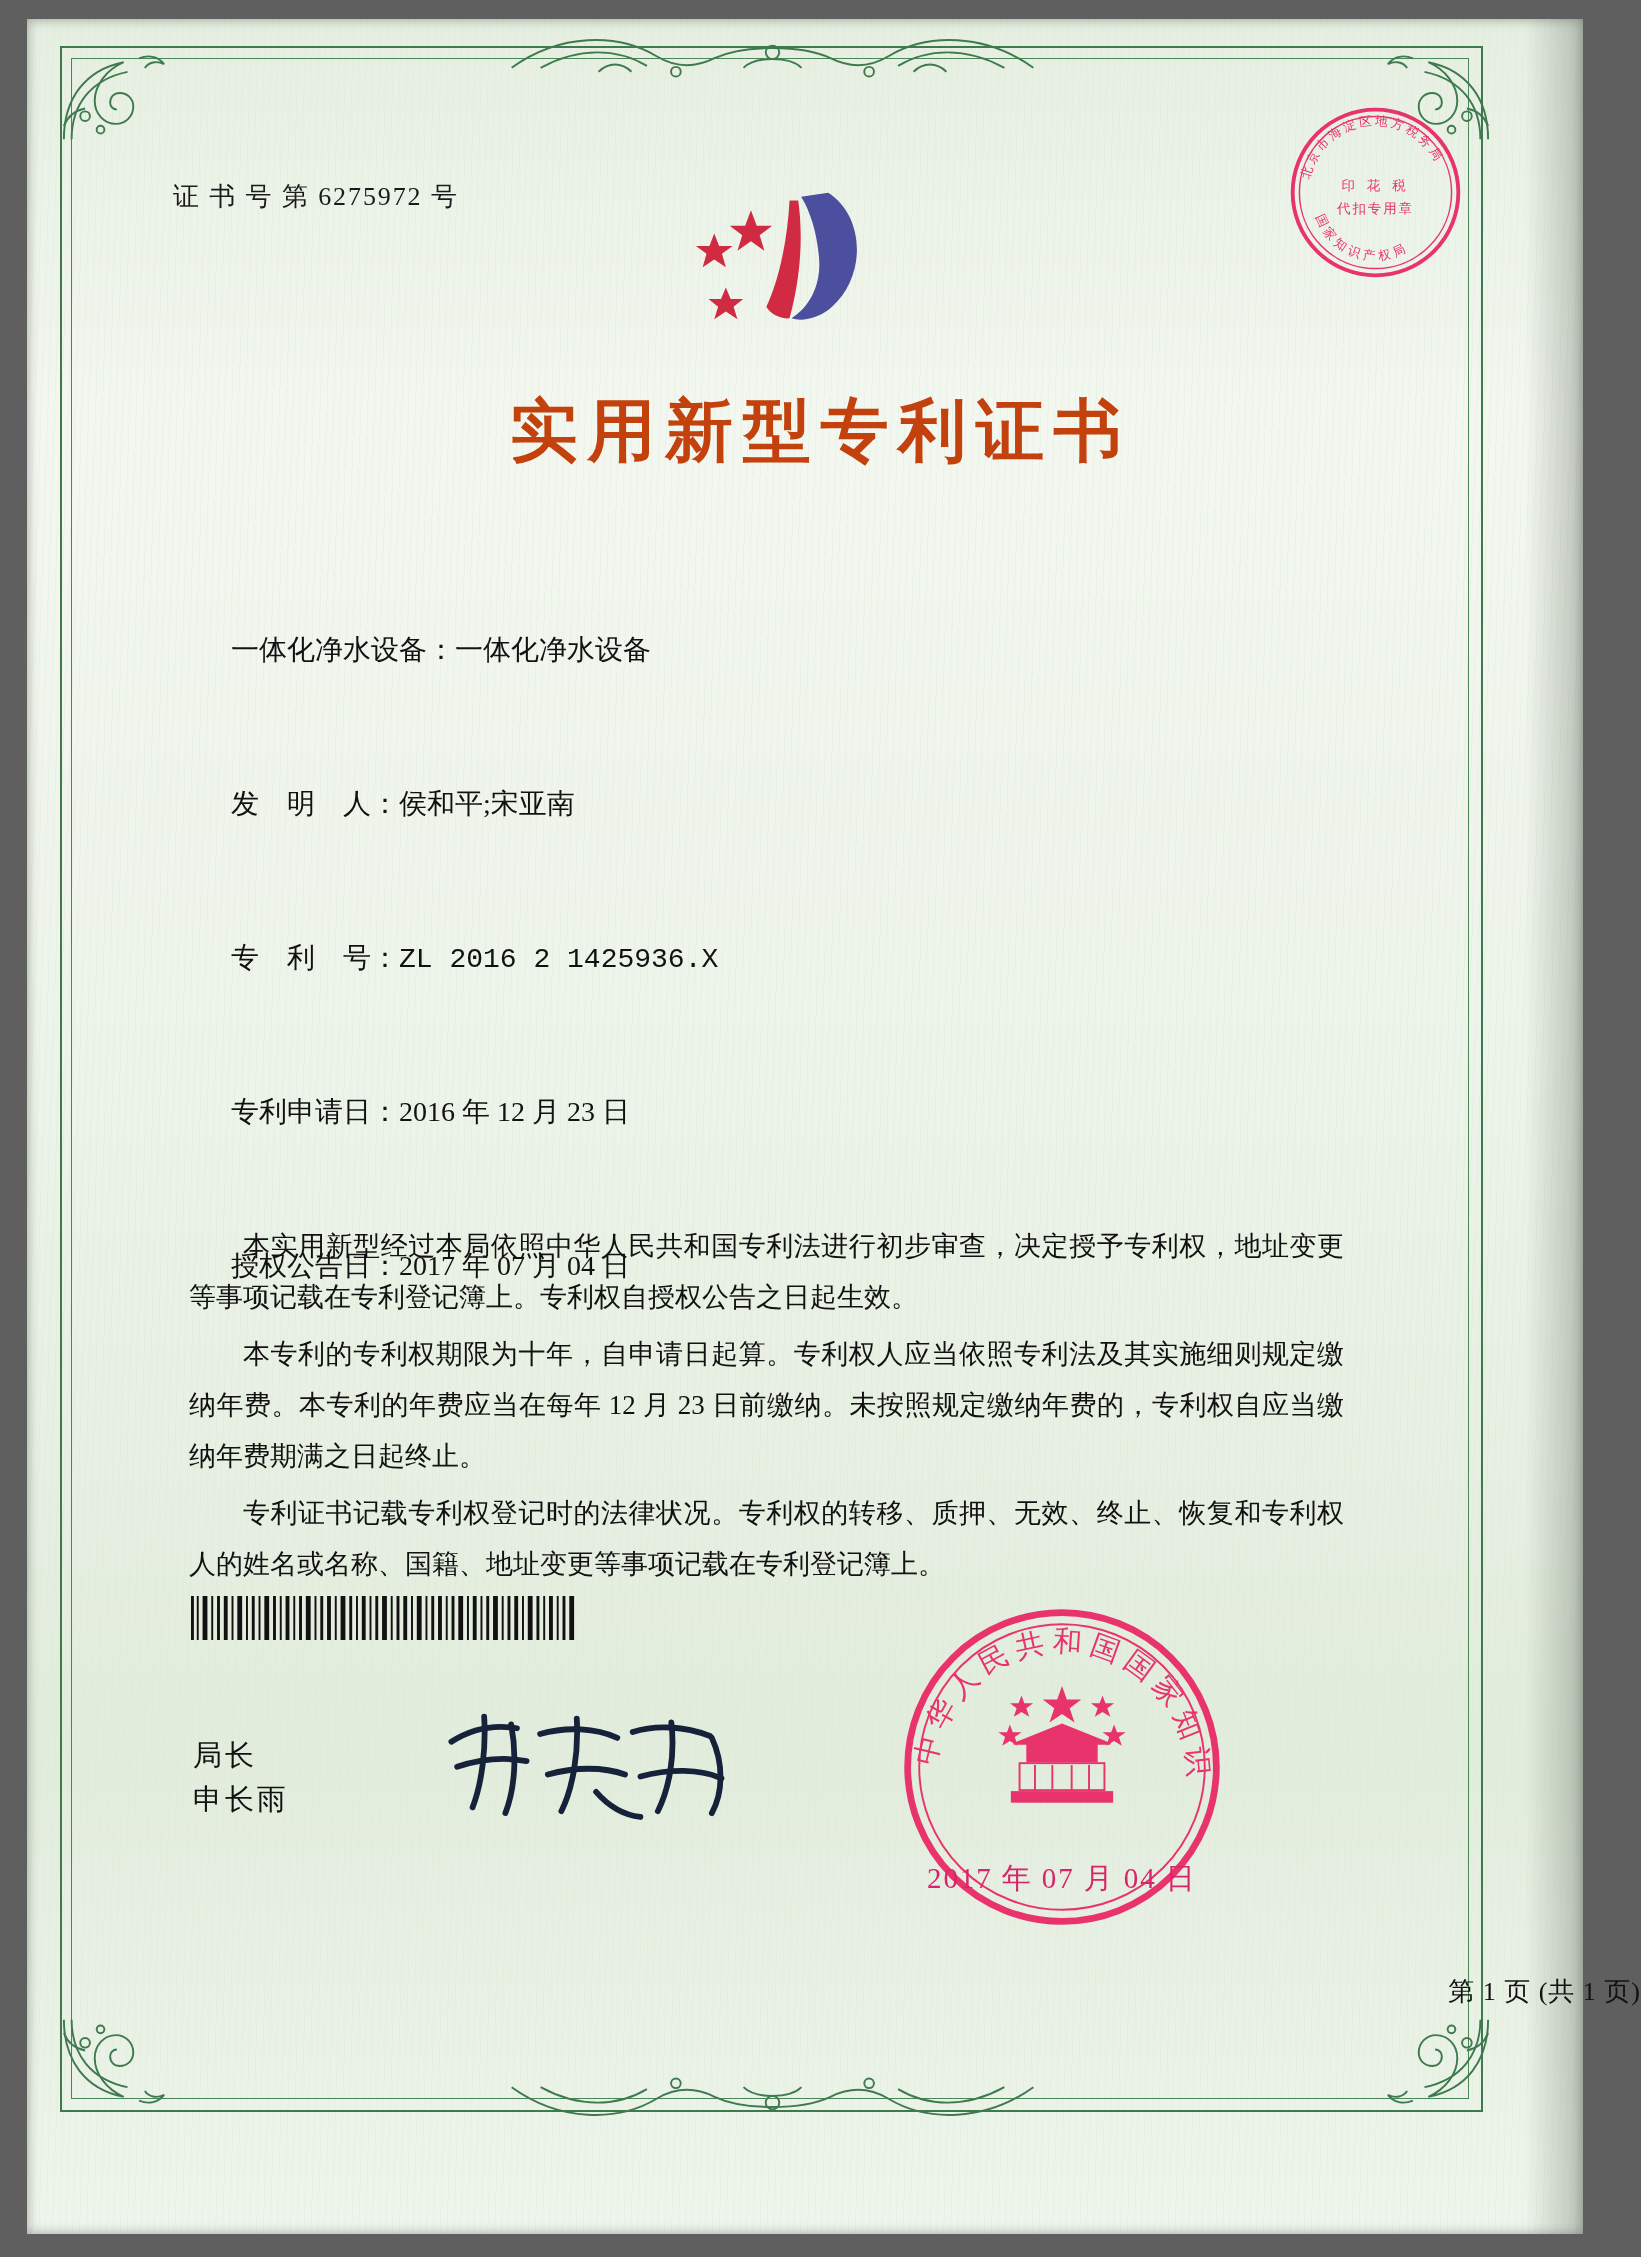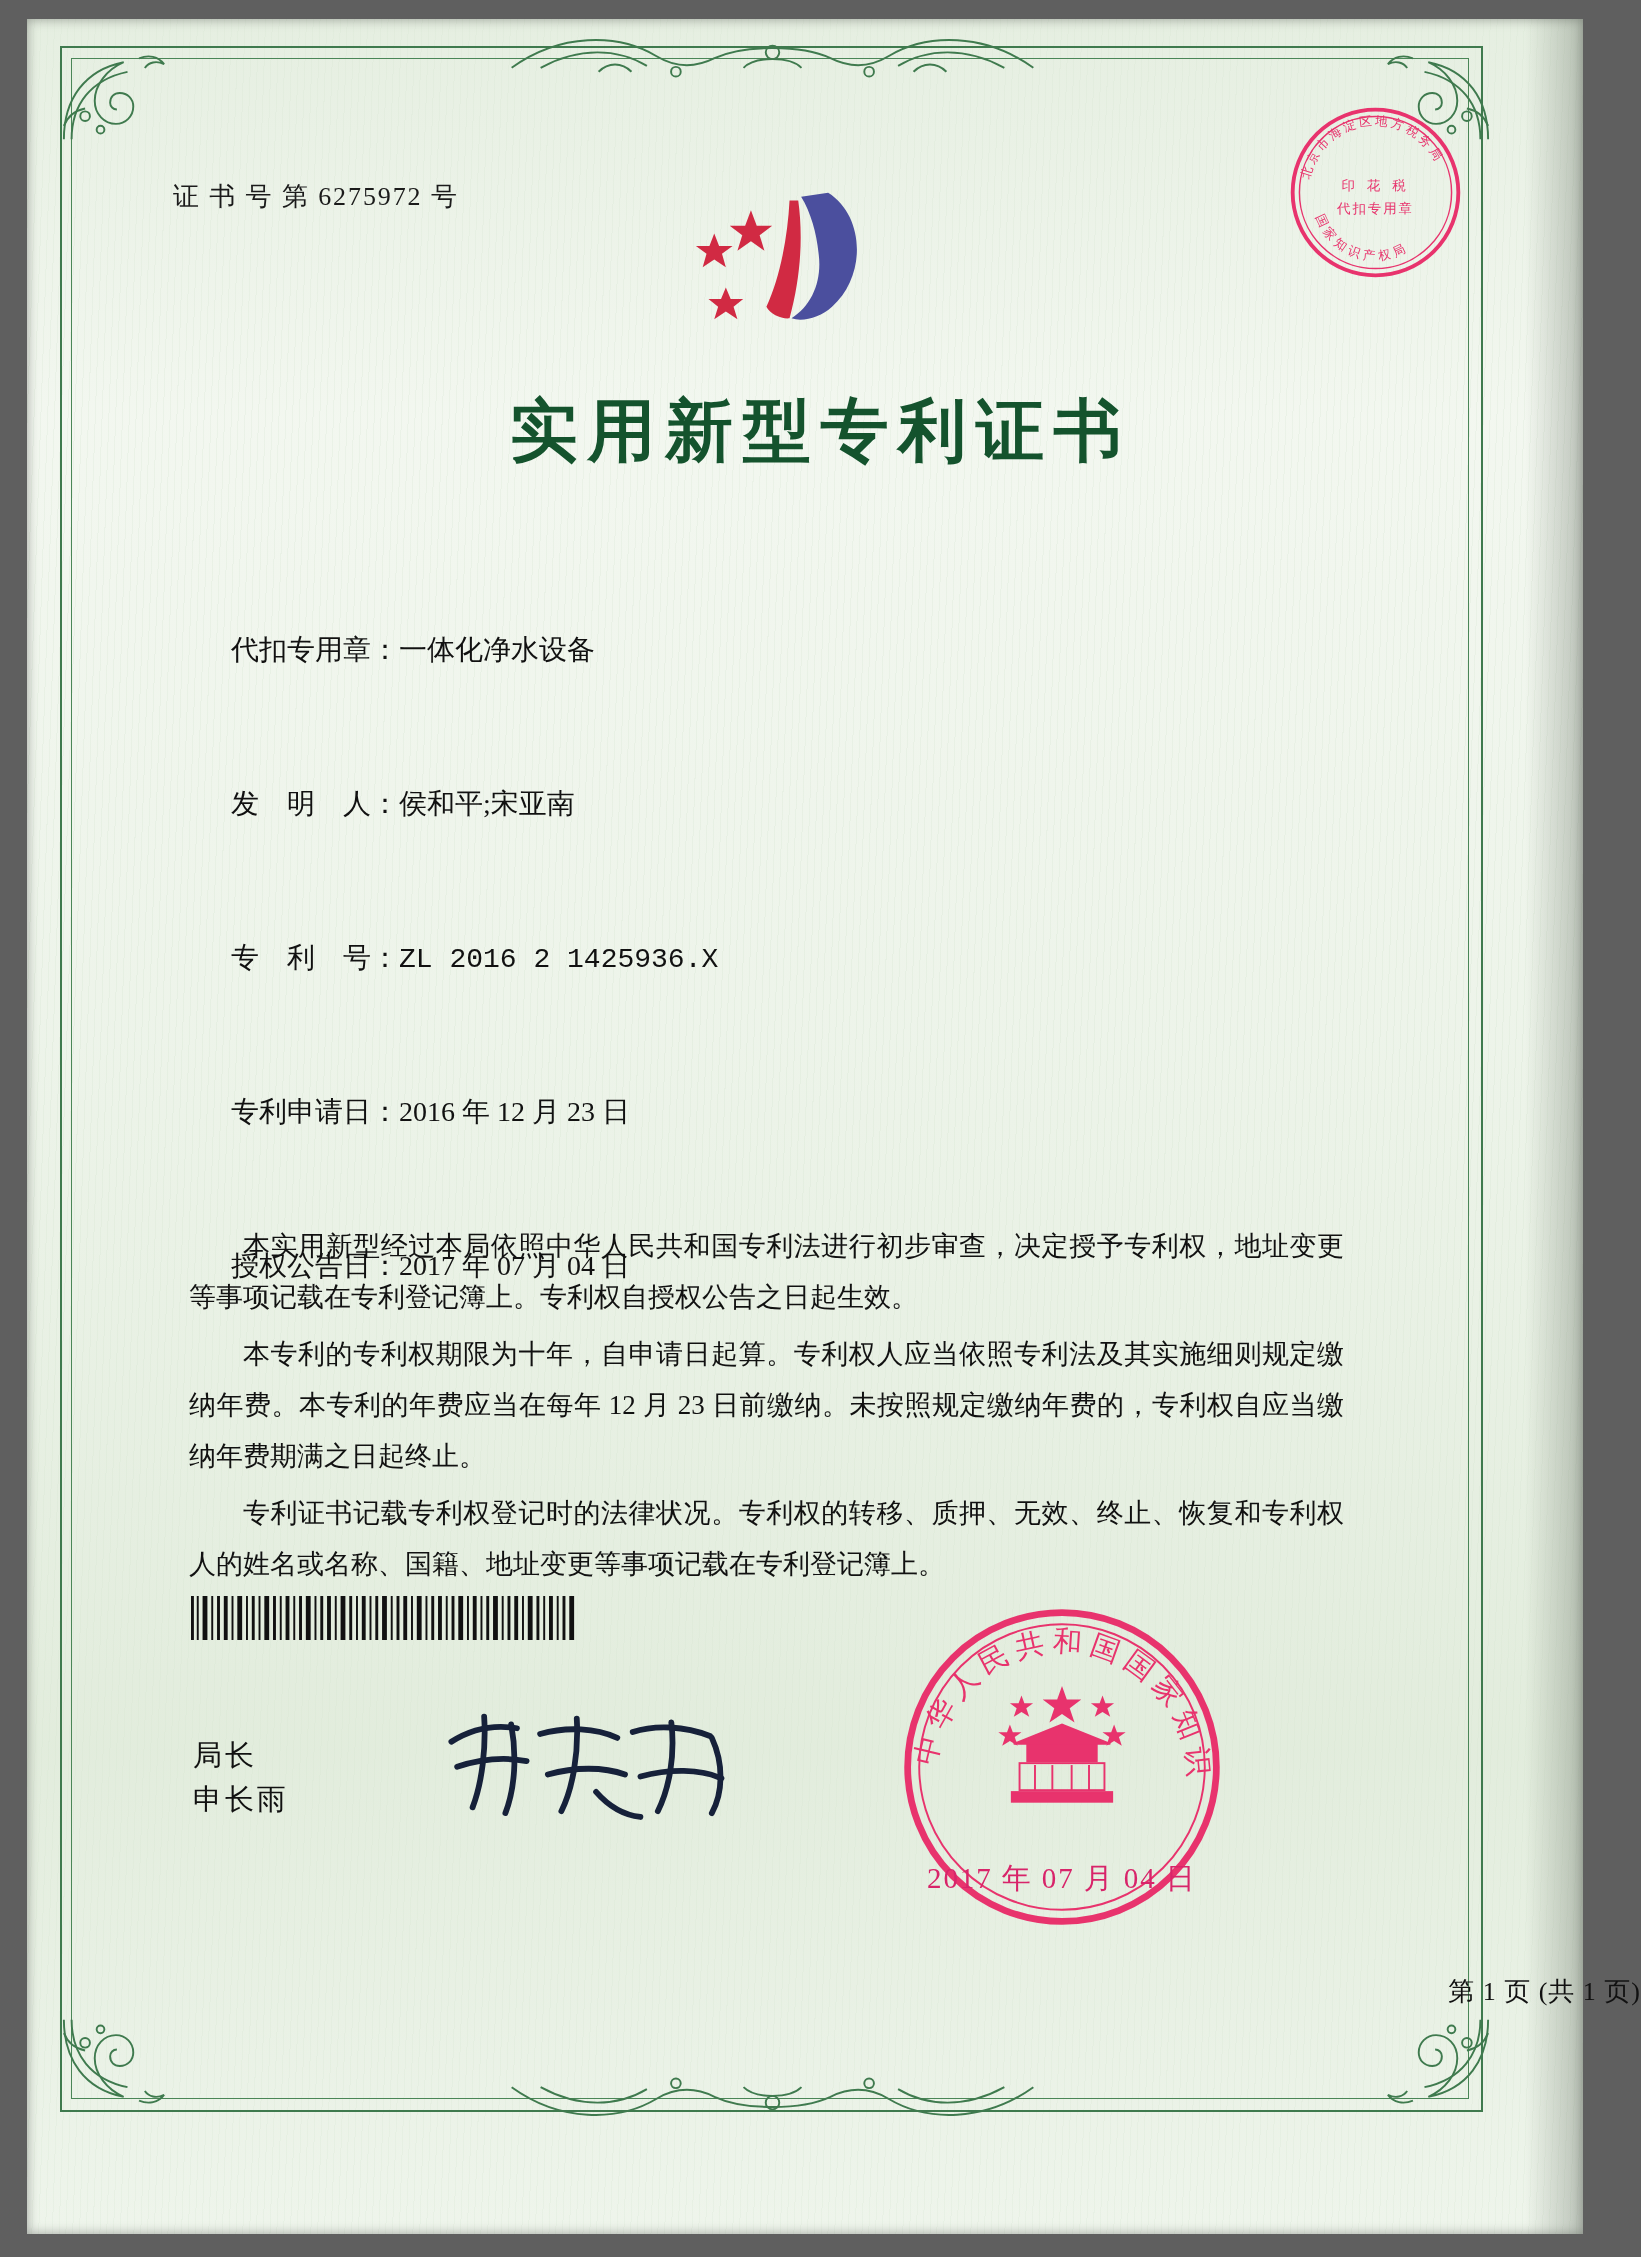--- a/index.html
+++ b/index.html
@@ -123,21 +123,21 @@
 
   .title {
     position: absolute;
     left: 0;
     right: 0;
     top: 386px;
     text-align: center;
     font-size: 68px;
     font-weight: bold;
     letter-spacing: 9.7px;
-    color: #14532d;
+    color: #c2410c;
     font-family: "DejaVu Serif", "Liberation Serif", serif;
   }
 
   .fields {
     position: absolute;
     left: 189px;
     top: 599px;
     width: 1159px;
     color: #111;
   }
@@ -328,21 +328,21 @@
       </text>
       <text x="95" y="92" text-anchor="middle" font-size="14" fill="#e8336d" font-family="DejaVu Sans, sans-serif" letter-spacing="4">印 花 税</text>
       <text x="95" y="116" text-anchor="middle" font-size="14" fill="#e8336d" font-family="DejaVu Sans, sans-serif" letter-spacing="2">代扣专用章</text>
     </svg>
   </div>
 
   <div class="title">实用新型专利证书</div>
 
   <div class="fields">
     <div class="field">
-      <span class="lbl">代扣专用章：</span><span class="val">一体化净水设备</span>
+      <span class="lbl">一体化净水设备：</span><span class="val">一体化净水设备</span>
     </div>
     <div class="field">
       <span class="lbl">发　明　人：</span><span class="val">侯和平;宋亚南</span>
     </div>
     <div class="field">
       <span class="lbl">专　利　号：</span><span class="val mono">ZL 2016 2 1425936.X</span>
     </div>
     <div class="field">
       <span class="lbl">专利申请日：</span><span class="val">2016 年 12 月 23 日</span>
     </div>

